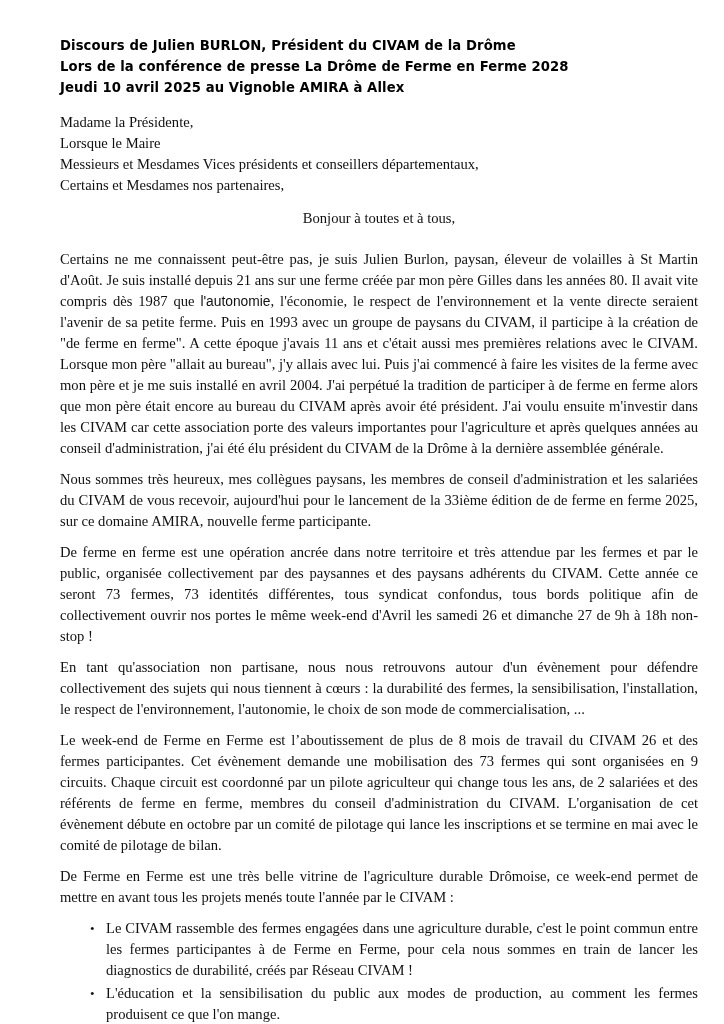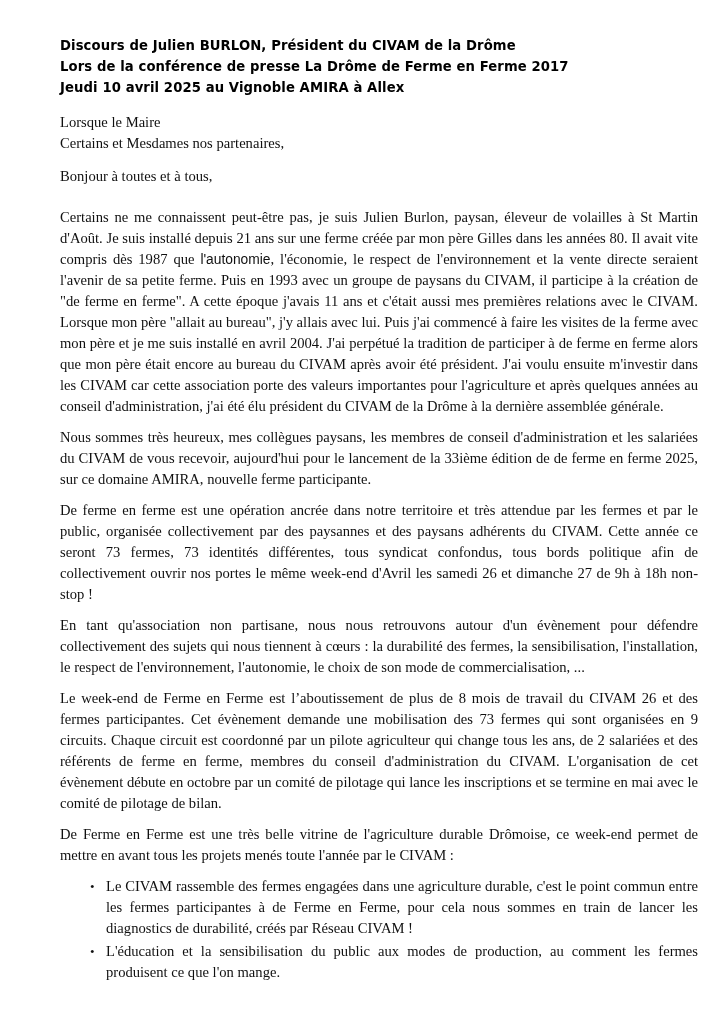--- a/index.html
+++ b/index.html
@@ -28,21 +28,21 @@
   }
   .logo {
     position: absolute;
     top: 27px;
     right: 54px;
     width: 80px;
     height: 106px;
   }
   .salutation { margin-top: 14px; }
   .salutation div { line-height: 21px; }
-  .greeting { margin: 12px 0 0 0; line-height: 21px; }
+  .greeting { margin: 12px 0 0 0; line-height: 21px; text-align: center; }
   .body-copy { margin-top: 20px; }
   .para {
     margin: 8px 0 10px 0;
     text-align: justify;
     text-justify: inter-word;
   }
   .sans-word { font-family: "Liberation Sans", sans-serif; font-size: 13.8px; }
   ul.points {
     margin: 2px 0 0 0;
     padding: 0 0 0 30px;
@@ -61,27 +61,29 @@
     font-size: 13px;
   }
 </style>
 </head>
 <body>
 
 <div class="page">
 
   <div class="header-block">
     <div>Discours de Julien BURLON, Président du CIVAM de la Drôme</div>
-    <div>Lors de la conférence de presse La Drôme de Ferme en Ferme 2017</div>
+    <div>Lors de la conférence de presse La Drôme de Ferme en Ferme 2028</div>
     <div>Jeudi 10 avril 2025 au Vignoble AMIRA à Allex</div>
   </div>
 
 
   <div class="salutation">
+    <div>Madame la Présidente,</div>
     <div>Lorsque le Maire</div>
+    <div>Messieurs et Mesdames Vices présidents et conseillers départementaux,</div>
     <div>Certains et Mesdames nos partenaires,</div>
   </div>
 
   <p class="greeting">Bonjour à toutes et à tous,</p>
 
   <div class="body-copy">
     <p class="para"><span>Certains ne me connaissent peut-être pas, je suis Julien Burlon, paysan, éleveur de volailles à St Martin d'Août. Je suis installé depuis 21 ans sur une ferme créée par mon père Gilles dans les années 80. Il avait vite compris dès 1987 que </span><span class="sans-word">l'autonomie</span><span>, l'économie, le respect de l'environnement et la vente directe seraient l'avenir de sa petite ferme. Puis en 1993 avec un groupe de paysans du CIVAM, il participe à la création de "de ferme en ferme". A cette époque j'avais 11 ans et c'était aussi mes premières relations avec le CIVAM. Lorsque mon père "allait au bureau", j'y allais avec lui. Puis j'ai commencé à faire les visites de la ferme avec mon père et je me suis installé en avril 2004. J'ai perpétué la tradition de participer à de ferme en ferme alors que mon père était encore au bureau du CIVAM après avoir été président. J'ai voulu ensuite m'investir dans les CIVAM car cette association porte des valeurs importantes pour l'agriculture et après quelques années au conseil d'administration, j'ai été élu président du CIVAM de la Drôme à la dernière assemblée générale.</span></p>
 
     <p class="para">Nous sommes très heureux, mes collègues paysans, les membres de conseil d'administration et les salariées du CIVAM de vous recevoir, aujourd'hui pour le lancement de la 33ième édition de de ferme en ferme 2025, sur ce domaine AMIRA, nouvelle ferme participante.</p>
 

